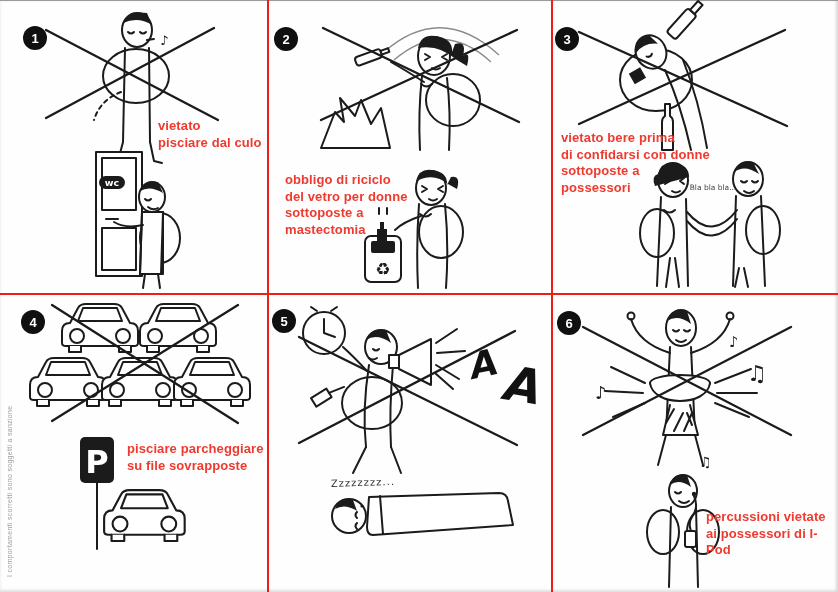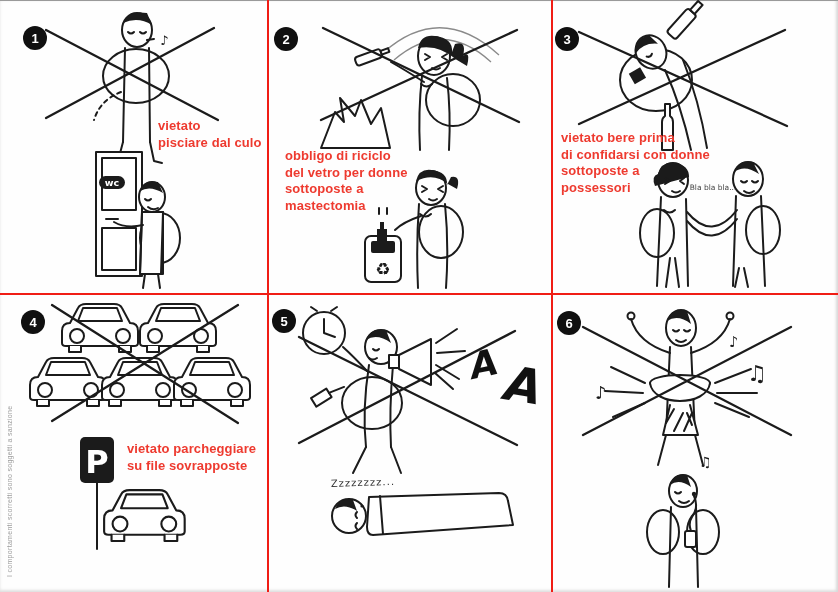--- a/index.html
+++ b/index.html
@@ -118,21 +118,21 @@
       </g>
       <g>
         <rect class="ink fillw" x="96" y="236" width="36" height="46" rx="6"></rect>
         <rect class="solid" x="102" y="241" width="24" height="12" rx="2"></rect>
         <path class="solid" d="M111,222 h4 v7 h3 v14 h-10 v-14 h3 Z"></path>
         <path class="ink" d="M110,214 v-6 M118,214 v-6" stroke-width="1.4"></path>
         <text class="glyph" x="114" y="275" font-size="17" text-anchor="middle">♻</text>
       </g>
     </svg>
     <div class="badge" style="left:5px;top:27px">2</div>
-    <div class="caption" style="left:16px;top:148px">obbligo di riciclo
+    <div class="caption" style="left:16px;top:172px">obbligo di riciclo
 del vetro per donne
 sottoposte a
 mastectomia</div>
   </div>
 
   <div class="panel" style="left:553px;top:0;width:285px;height:293px">
     <svg width="285" height="293" viewBox="0 0 285 293">
       <g>
         <ellipse class="ink" cx="103" cy="80" rx="36" ry="31"></ellipse>
         <path class="ink" d="M112,70 Q128,105 138,150 M130,60 Q146,100 154,148"></path>
@@ -204,21 +204,21 @@
         <path d="M52,10 L238,128 M52,126 L238,10"></path>
       </g>
       <g>
         <path class="ink" d="M97,188 L97,254" stroke-width="3"></path>
         <rect class="solid" x="80" y="142" width="34" height="46" rx="5"></rect>
         <text class="signtext" x="97" y="178" font-size="32" text-anchor="middle">P</text>
       </g>
       <use href="#car" transform="translate(102,192) scale(1.06)"></use>
     </svg>
     <div class="badge" style="left:21px;top:15px">4</div>
-    <div class="caption" style="left:127px;top:146px">vietato parcheggiare
+    <div class="caption" style="left:127px;top:146px">pisciare parcheggiare
 su file sovrapposte</div>
   </div>
 
   <div class="panel" style="left:269px;top:295px;width:282px;height:297px">
     <svg width="282" height="297" viewBox="0 0 282 297">
       <g>
         <circle class="ink fillw" cx="55" cy="38" r="21"></circle>
         <path class="ink" d="M55,38 L55,24 M55,38 L66,42 M48,16 l-6,-4 M62,16 l6,-4"></path>
       </g>
       <g>
@@ -289,15 +289,17 @@
         <ellipse class="ink fillw" cx="130" cy="196" rx="14" ry="16"></ellipse>
         <path class="solid" d="M117,190 Q120,177 134,180 L138,192 Q126,183 117,190 Z"></path>
         <path class="ink" d="M122,197 q3,3 6,0 M126,206 q5,4 10,0"></path>
         <circle class="solid" cx="141" cy="199" r="2.2"></circle>
         <path class="ink" d="M141,201 Q146,212 139,222 Q135,228 138,236" stroke-width="1.4"></path>
         <rect class="ink fillw" x="132" y="236" width="11" height="16" rx="2"></rect>
       </g>
       <text class="glyph" x="146" y="172" font-size="14">♫</text>
     </svg>
     <div class="badge" style="left:4px;top:16px">6</div>
+    <div class="caption" style="left:153px;top:214px">percussioni vietate
+ai possessori di I-Pod</div>
   </div>
 
 </div>
 
 </body></html>

